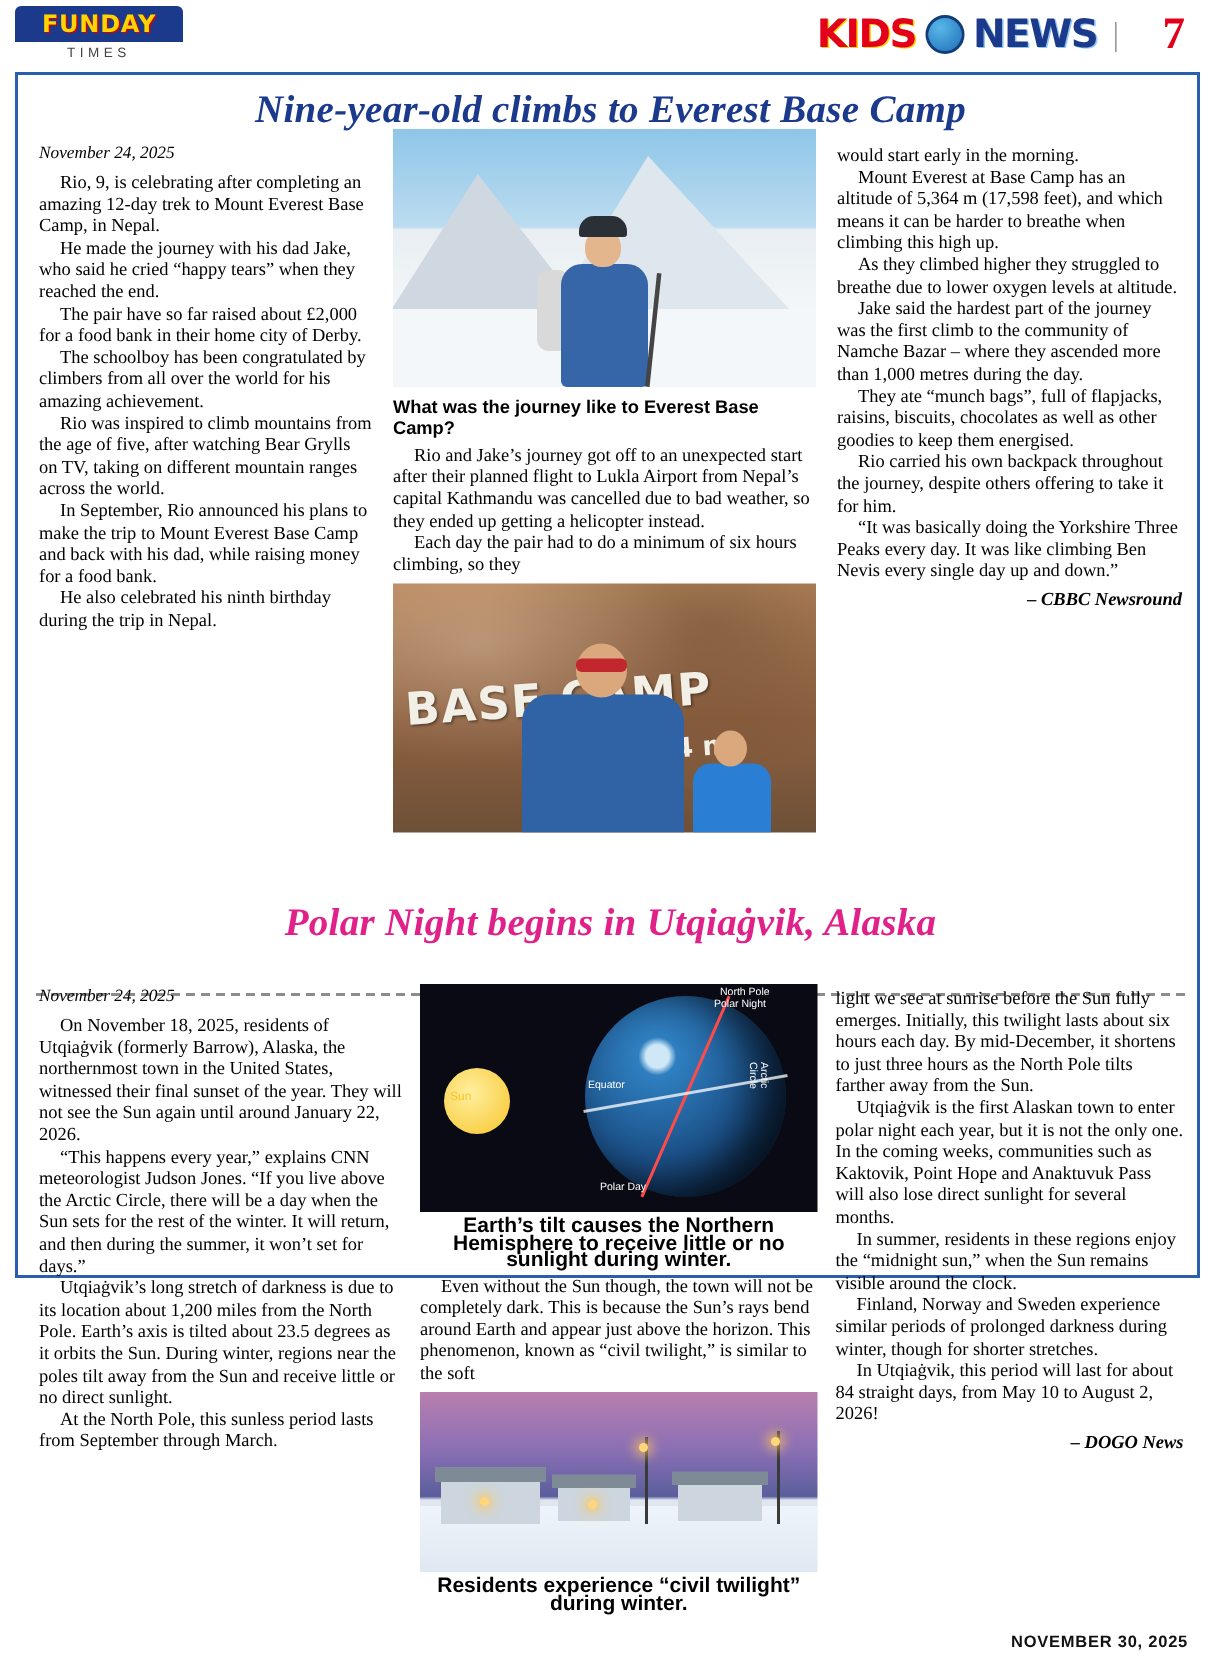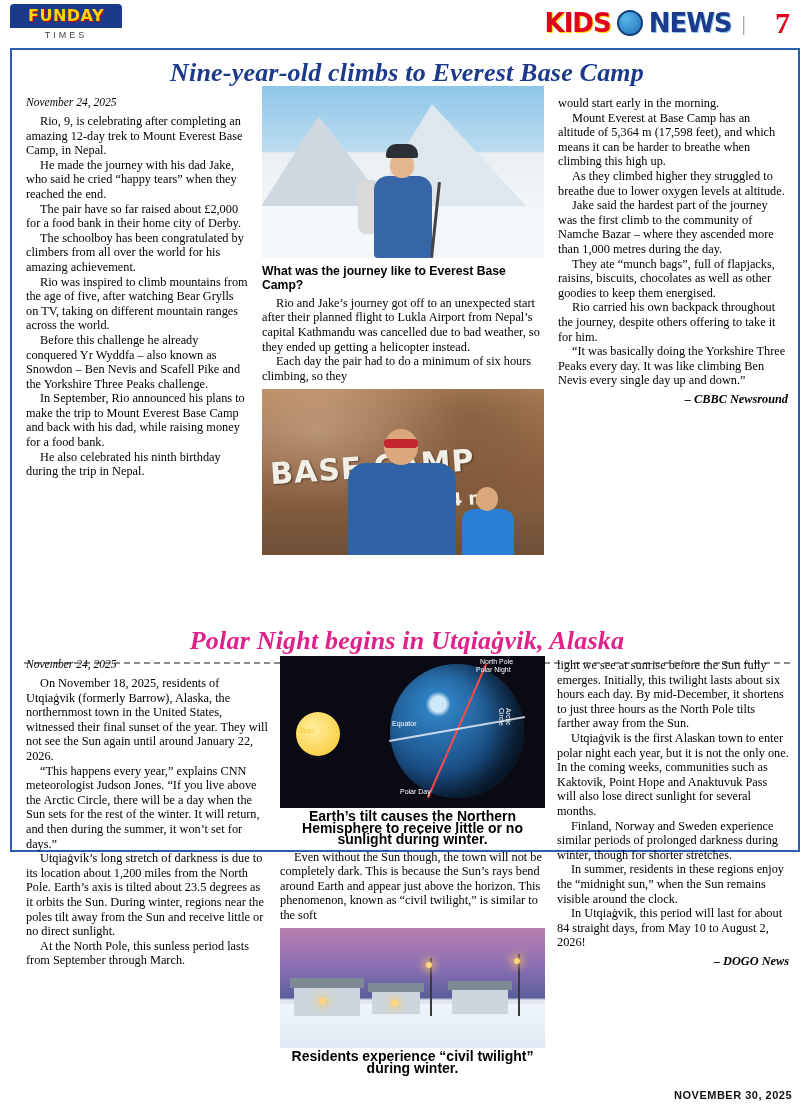--- a/index.html
+++ b/index.html
@@ -115,21 +115,21 @@
     text-align:center; margin-top:3px;
   }
 
   
   .s1-head { position:absolute; left:0; top:8px; width:790px; }
   .s1-c1 { position:absolute; left:14px; top:46px; width:222px; }
   .s1-c2 { position:absolute; left:250px; top:36px; width:282px; }
   .s1-c3 { position:absolute; left:546px; top:46px; width:230px; }
 
   
-  .s2-head { position:absolute; left:0; top:576px; width:790px; }
+  .s2-head { position:absolute; left:0; top:550px; width:790px; }
   .s2-c1 { position:absolute; left:14px; top:608px; width:242px; }
   .s2-c2 { position:absolute; left:268px; top:606px; width:265px; }
   .s2-c3 { position:absolute; left:545px; top:608px; width:232px; }
 
   
   .photo { position:relative; overflow:hidden; border:0; }
 
   
   .ph-trek { width:282px; height:172px;
     background:
@@ -230,21 +230,20 @@
     <div class="headline blue">Nine-year-old climbs to Everest Base Camp</div>
   </div>
 
   <div class="col s1-c1">
     <div class="dateline">November 24,  2025</div>
     <p>Rio, 9, is celebrating after completing an amazing 12-day trek to Mount Everest Base Camp, in Nepal.</p>
     <p>He made the journey with his dad Jake, who said he cried “happy tears” when they reached the end.</p>
     <p>The pair have so far raised about £2,000 for a food bank in their home city of Derby.</p>
     <p>The schoolboy has been congratulated by climbers from all over the world for his amazing achievement.</p>
     <p>Rio was inspired to climb mountains from the age of five, after watching Bear Grylls on TV, taking on different mountain ranges across the world.</p>
-    <p>Before this challenge he already conquered Yr Wyddfa –  also known as Snowdon – Ben Nevis and Scafell Pike and the Yorkshire Three Peaks challenge.</p>
     <p>In September, Rio announced his plans to make the trip to Mount Everest Base Camp and back with his dad, while raising money for a food bank.</p>
     <p>He also celebrated his ninth birthday during the trip in Nepal.</p>
   </div>
 
   <div class="col s1-c2">
     <div class="photo ph-trek">
       <div class="mtn1"></div>
         <div class="mtn2"></div>
         <div class="snow"></div>
       <div class="pack"></div>
@@ -322,21 +321,21 @@
       <div class="light" style="left:234px; top:30px;"></div>
       <div class="light" style="left:40px; top:70px;"></div>
       <div class="light" style="left:112px; top:72px;"></div>
     </div>
     <div class="caption">Residents experience “civil twilight” during winter.</div>
   </div>
 
   <div class="col s2-c3">
     <p class="noindent">light we see at sunrise before the Sun fully emerges. Initially, this twilight lasts about six hours each day.  By mid-December, it shortens to just three hours as the North Pole tilts farther away from the Sun.</p>
     <p>Utqiaġvik is the first Alaskan town to enter polar night each year, but it is not the only one. In the coming weeks, communities such as Kaktovik, Point Hope and Anaktuvuk Pass will also lose direct sunlight for several months.</p>
+    <p>In summer, residents in these regions enjoy the “midnight sun,” when the Sun remains visible around the clock.</p>
     <p>Finland, Norway and Sweden experience similar periods of prolonged darkness during winter, though for shorter stretches.</p>
-    <p>In summer, residents in these regions enjoy the “midnight sun,” when the Sun remains visible around the clock.</p>
     <p>In Utqiaġvik, this period will last for about 84 straight days, from May 10 to August 2, 2026!</p>
     <div class="credit">– DOGO News</div>
   </div>
 
 </div>
 
 <div class="footer-date">NOVEMBER 30, 2025</div>
 
 </body></html>

